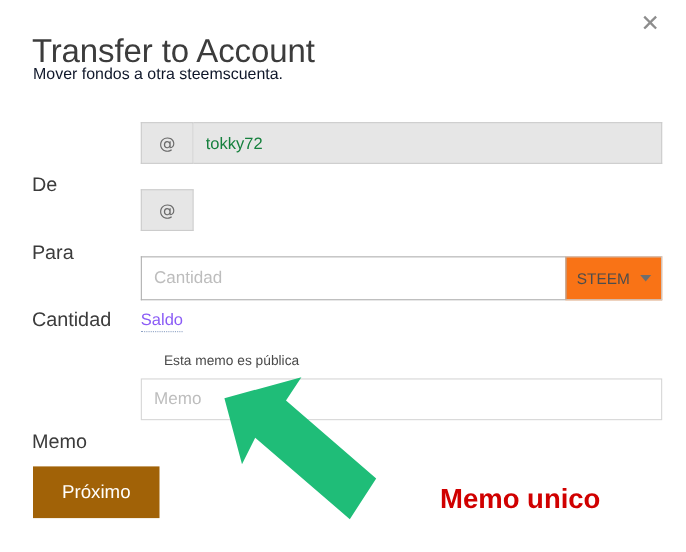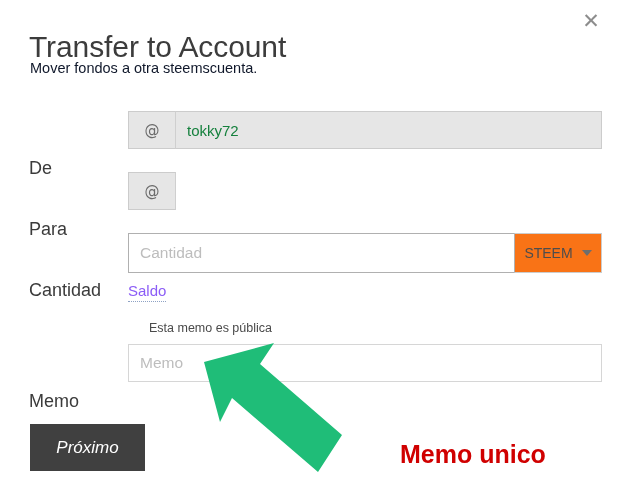--- a/index.html
+++ b/index.html
@@ -207,27 +207,26 @@
   }
   #memo-input::placeholder { color: #bdbdbd; }
 
   
   #submit-btn {
     position: absolute;
     left: 30px;
     top: 424px;
     width: 115px;
     height: 47px;
-    background: #404040;
+    background: #a16207;
     border: none;
     color: #ffffff;
     font-size: 17px;
     font-family: "Liberation Sans", sans-serif;
     cursor: default;
-    font-style: italic;
   }
 
   
   #arrow-annotation {
     position: absolute;
     left: 190px;
     top: 340px;
     width: 230px;
     height: 160px;
     pointer-events: none;

